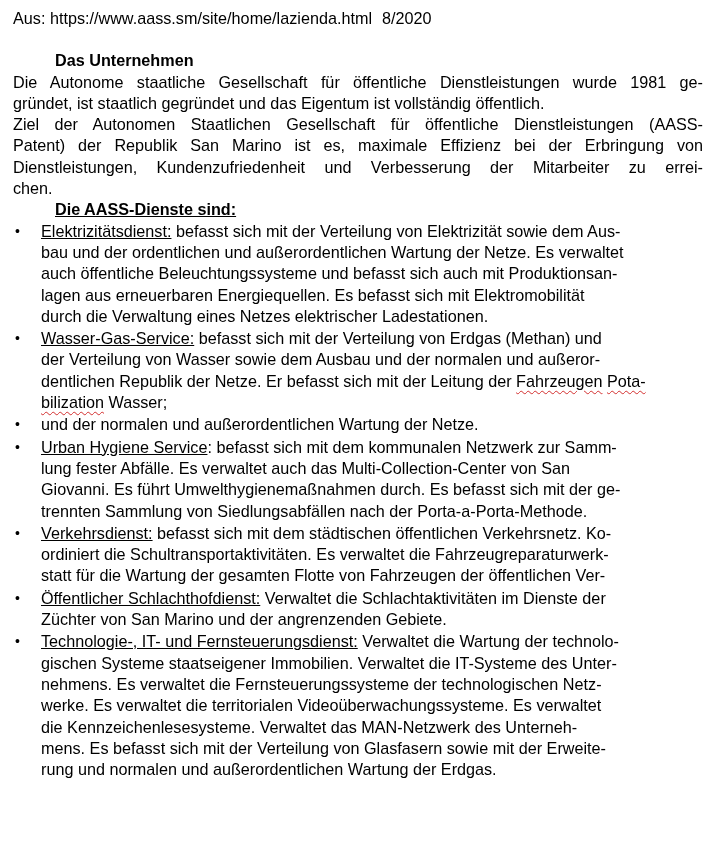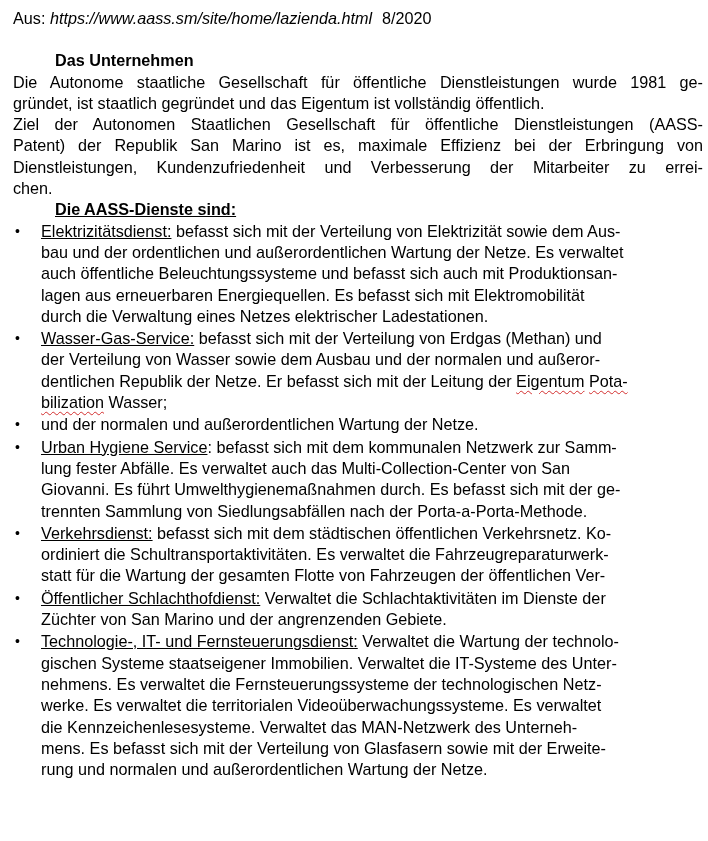--- a/index.html
+++ b/index.html
@@ -6,21 +6,21 @@
   body {
     width: 708px; height: 841px; overflow: hidden;
     font-family: "Liberation Sans", sans-serif;
     font-size: 16.2px; color: #000;
     position: relative;
   }
   .doc { position: absolute; left: 13px; top: 8px; width: 690px; }
   .line { height: 21.3px; line-height: 21.3px; white-space: nowrap; }
   .just { text-align: justify; text-align-last: justify; }
   .source { margin-bottom: 21px; }
-  .source .url { font-style: italic; }
+  .source .url { }
   .source .date { margin-left: 10px; }
   .heading { font-weight: bold; margin-left: 42px; }
   .u { text-decoration: underline; }
   .list { margin: 0; padding: 0; list-style: none; }
   .item { position: relative; padding-left: 28px; margin-bottom: 1px; }
   .item .bullet { position: absolute; left: 2px; top: 0; line-height: 21.3px; font-size: 14px; }
   .item .line { white-space: nowrap; }
   .squiggle { text-decoration: underline wavy #d32f2f; text-decoration-thickness: 1px; text-underline-offset: 3px; }
 </style>
 </head>
@@ -53,21 +53,21 @@
       <div class="line">bau und der ordentlichen und außerordentlichen Wartung der Netze. Es verwaltet</div>
       <div class="line">auch öffentliche Beleuchtungssysteme und befasst sich auch mit Produktionsan-</div>
       <div class="line">lagen aus erneuerbaren Energiequellen. Es befasst sich mit Elektromobilität</div>
       <div class="line">durch die Verwaltung eines Netzes elektrischer Ladestationen.</div>
     </li>
 
     <li class="item">
       <span class="bullet">•</span>
       <div class="line"><span class="u">Wasser-Gas-Service:</span><span> befasst sich mit der Verteilung von Erdgas (Methan) und</span></div>
       <div class="line">der Verteilung von Wasser sowie dem Ausbau und der normalen und außeror-</div>
-      <div class="line"><span>dentlichen Republik der Netze. Er befasst sich mit der Leitung der </span><span class="squiggle">Eigentum</span> <span class="squiggle">Pota-</span></div>
+      <div class="line"><span>dentlichen Republik der Netze. Er befasst sich mit der Leitung der </span><span class="squiggle">Fahrzeugen</span> <span class="squiggle">Pota-</span></div>
       <div class="line"><span class="squiggle">bilization</span><span> Wasser;</span></div>
     </li>
 
     <li class="item">
       <span class="bullet">•</span>
       <div class="line">und der normalen und außerordentlichen Wartung der Netze.</div>
     </li>
 
     <li class="item">
       <span class="bullet">•</span>
@@ -91,17 +91,17 @@
     </li>
 
     <li class="item">
       <span class="bullet">•</span>
       <div class="line"><span class="u">Technologie-, IT- und Fernsteuerungsdienst:</span><span> Verwaltet die Wartung der technolo-</span></div>
       <div class="line">gischen Systeme staatseigener Immobilien. Verwaltet die IT-Systeme des Unter-</div>
       <div class="line">nehmens. Es verwaltet die Fernsteuerungssysteme der technologischen Netz-</div>
       <div class="line">werke. Es verwaltet die territorialen Videoüberwachungssysteme. Es verwaltet</div>
       <div class="line">die Kennzeichenlesesysteme. Verwaltet das MAN-Netzwerk des Unterneh-</div>
       <div class="line">mens. Es befasst sich mit der Verteilung von Glasfasern sowie mit der Erweite-</div>
-      <div class="line">rung und normalen und außerordentlichen Wartung der Netze.</div>
+      <div class="line">rung und normalen und außerordentlichen Wartung der Erdgas.</div>
     </li>
 
   </ul>
 </div>
 
 </body></html>

